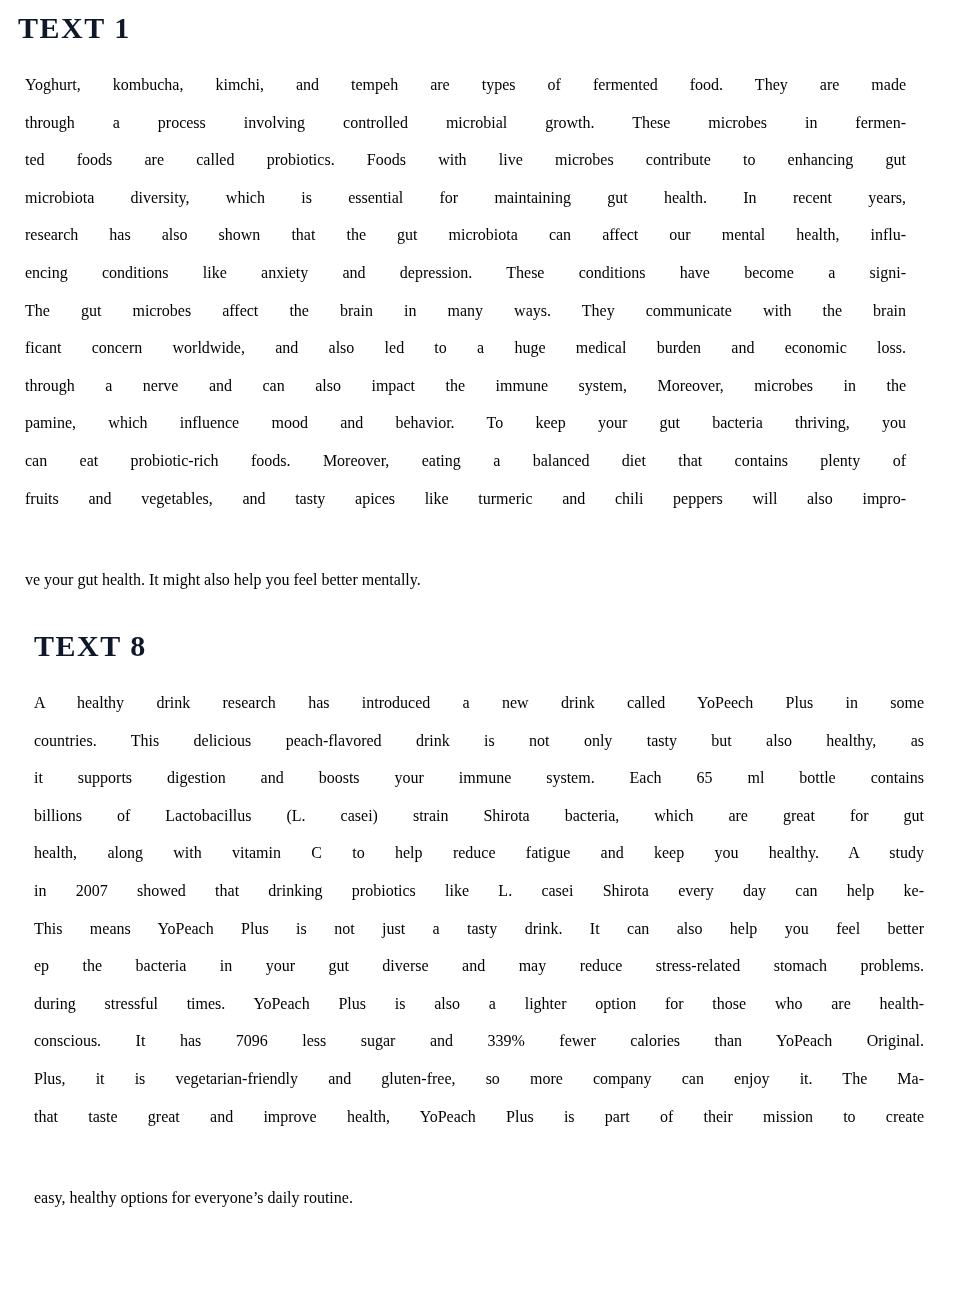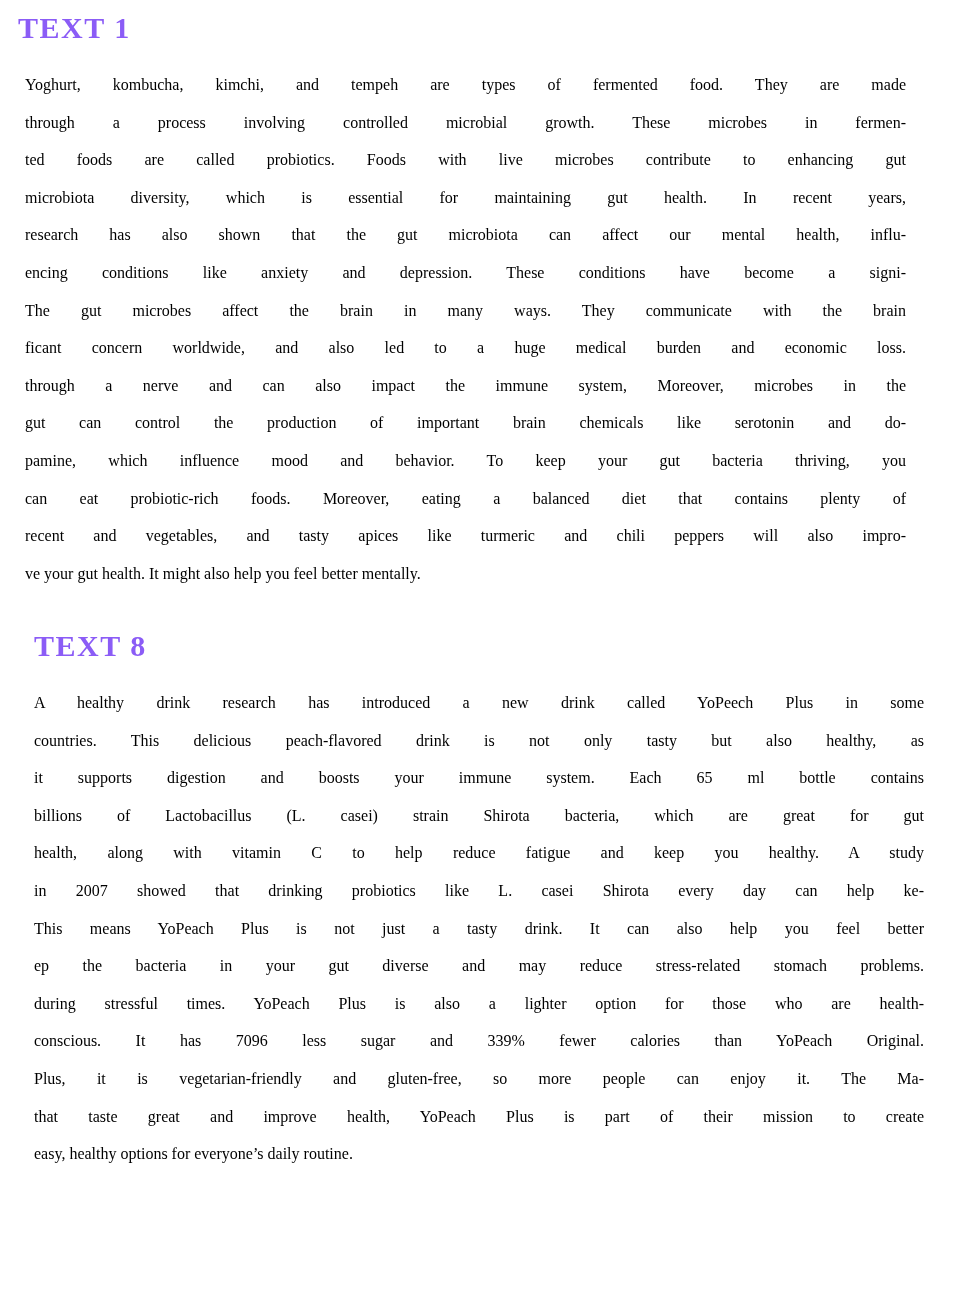--- a/index.html
+++ b/index.html
@@ -27,77 +27,77 @@
     top: 628px;
     left: 34px;
     width: 890px;
   }
   .heading {
     margin: 0;
     font-size: 30px;
     font-weight: 700;
     letter-spacing: 1.5px;
     line-height: 36px;
-    color: #8b5cf6;
+    color: #0f172a;
     font-family: "Liberation Serif", "DejaVu Serif", serif;
   }
   .section-1 .heading { margin-left: -7px; }
   .para {
     margin-top: 20px;
     font-size: 16px;
     line-height: 37.6px;
     color: #000000;
   }
   .line {
     height: 37.6px;
     text-align: justify;
     text-align-last: justify;
     white-space: normal;
   }
   .line:last-child {
     text-align-last: left;
+    margin-top: 44px;
   }
 </style>
 </head>
 <body>
 
 <main class="page">
 
   <section class="section-1">
     <h1 class="heading">TEXT 1</h1>
     <div class="para">
         <div class="line">Yoghurt, kombucha, kimchi, and tempeh are types of fermented food. They are made</div>
         <div class="line">through a process involving controlled microbial growth. These microbes in fermen-</div>
         <div class="line">ted foods are called probiotics. Foods with live microbes contribute to enhancing gut</div>
         <div class="line">microbiota diversity, which is essential for maintaining gut health. In recent years,</div>
         <div class="line">research has also shown that the gut microbiota can affect our mental health, influ-</div>
         <div class="line">encing conditions like anxiety and depression. These conditions have become a signi-</div>
         <div class="line">The gut microbes affect the brain in many ways. They communicate with the brain</div>
         <div class="line">ficant concern worldwide, and also led to a huge medical burden and economic loss.</div>
         <div class="line">through a nerve and can also impact the immune system, Moreover, microbes in the</div>
-        <div class="line">gut can control the production of important brain chemicals like serotonin and do-</div>
         <div class="line">pamine, which influence mood and behavior. To keep your gut bacteria thriving, you</div>
         <div class="line">can eat probiotic-rich foods. Moreover, eating a balanced diet that contains plenty of</div>
-        <div class="line">recent and vegetables, and tasty apices like turmeric and chili peppers will also impro-</div>
+        <div class="line">fruits and vegetables, and tasty apices like turmeric and chili peppers will also impro-</div>
         <div class="line">ve your gut health. It might also help you feel better mentally.</div>
       </div>
   </section>
 
   <section class="section-2">
     <h1 class="heading">TEXT 8</h1>
     <div class="para">
         <div class="line">A healthy drink research has introduced a new drink called YoPeech Plus in some</div>
         <div class="line">countries. This delicious peach-flavored drink is not only tasty but also healthy, as</div>
         <div class="line">it supports digestion and boosts your immune system. Each 65 ml bottle contains</div>
         <div class="line">billions of Lactobacillus (L. casei) strain Shirota bacteria, which are great for gut</div>
         <div class="line">health, along with vitamin C to help reduce fatigue and keep you healthy. A study</div>
         <div class="line">in 2007 showed that drinking probiotics like L. casei Shirota every day can help ke-</div>
         <div class="line">This means YoPeach Plus is not just a tasty drink. It can also help you feel better</div>
         <div class="line">ep the bacteria in your gut diverse and may reduce stress-related stomach problems.</div>
         <div class="line">during stressful times. YoPeach Plus is also a lighter option for those who are health-</div>
         <div class="line">conscious. It has 7096 less sugar and 339% fewer calories than YoPeach Original.</div>
-        <div class="line">Plus, it is vegetarian-friendly and gluten-free, so more people can enjoy it. The Ma-</div>
+        <div class="line">Plus, it is vegetarian-friendly and gluten-free, so more company can enjoy it. The Ma-</div>
         <div class="line">that taste great and improve health, YoPeach Plus is part of their mission to create</div>
         <div class="line">easy, healthy options for everyone’s daily routine.</div>
       </div>
   </section>
 
 </main>
 
 </body></html>

